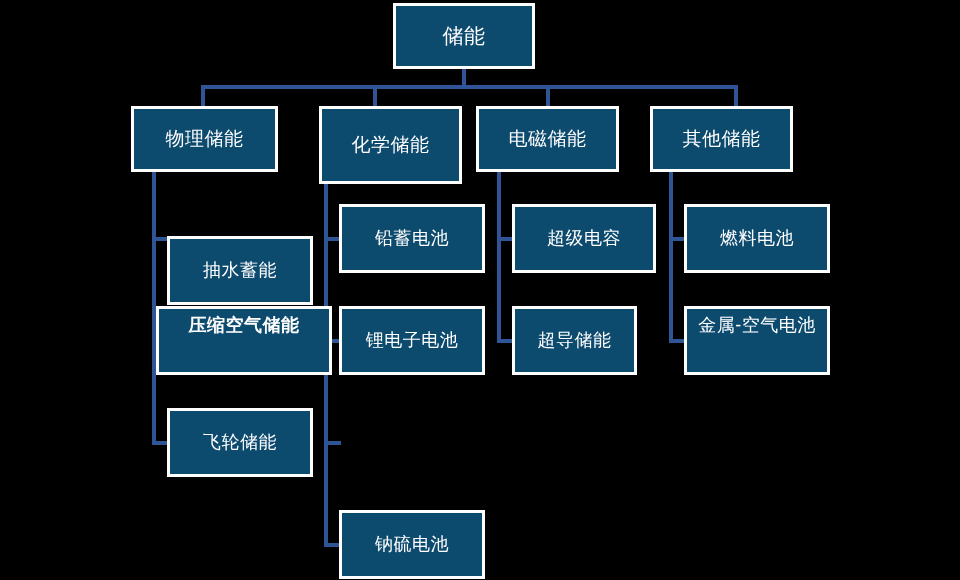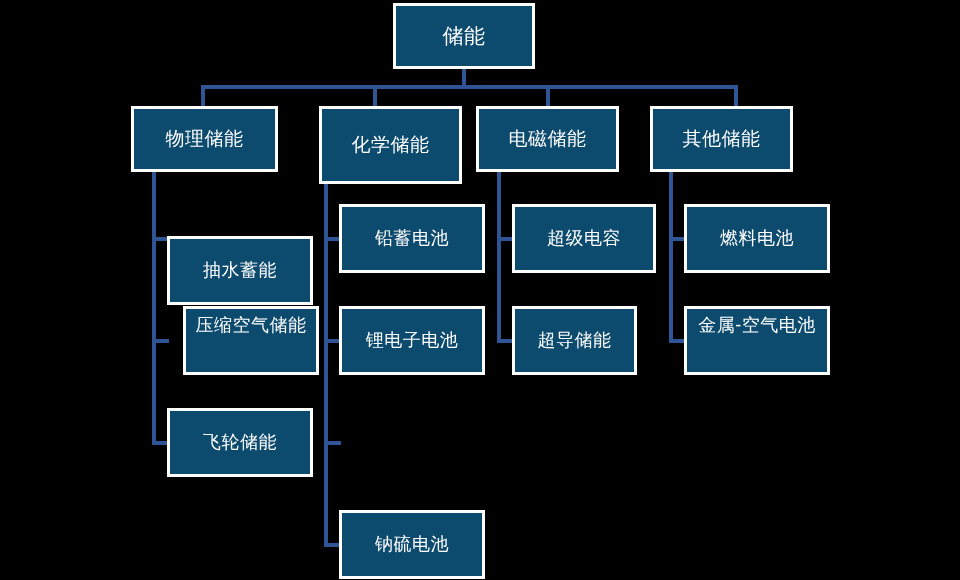--- a/index.html
+++ b/index.html
@@ -99,21 +99,21 @@
   <div class="node lvl2" style="left:476px; top:106px; width:143px; height:66px;">
     <span class="node-label">电磁储能</span>
   </div>
   <div class="node lvl2" style="left:650px; top:106px; width:143px; height:66px;">
     <span class="node-label">其他储能</span>
   </div>
 
   <div class="node lvl3" style="left:167px; top:204px; width:146px; height:69px;margin-top:32px;">
     <span class="node-label">抽水蓄能</span>
   </div>
-  <div class="node lvl3 overflow" style="left:183px; top:306px; width:136px; height:69px;">
+  <div class="node lvl3 overflow" style="left:156px; top:306px; width:176px; height:69px;font-weight:bold;">
     <span class="node-label">压缩空气储能</span>
   </div>
   <div class="node lvl3" style="left:167px; top:408px; width:146px; height:69px;">
     <span class="node-label">飞轮储能</span>
   </div>
 
   <div class="node lvl3" style="left:339px; top:204px; width:146px; height:69px;">
     <span class="node-label">铅蓄电池</span>
   </div>
   <div class="node lvl3" style="left:339px; top:306px; width:146px; height:69px;">

